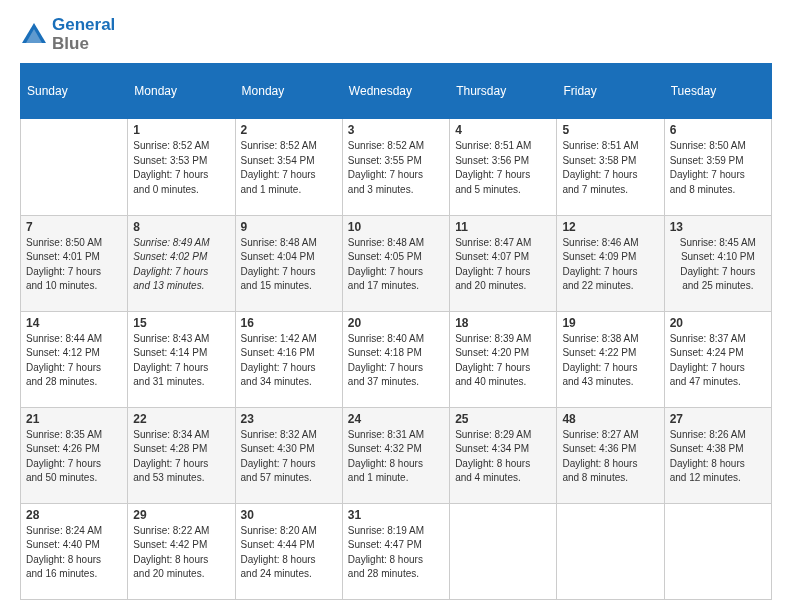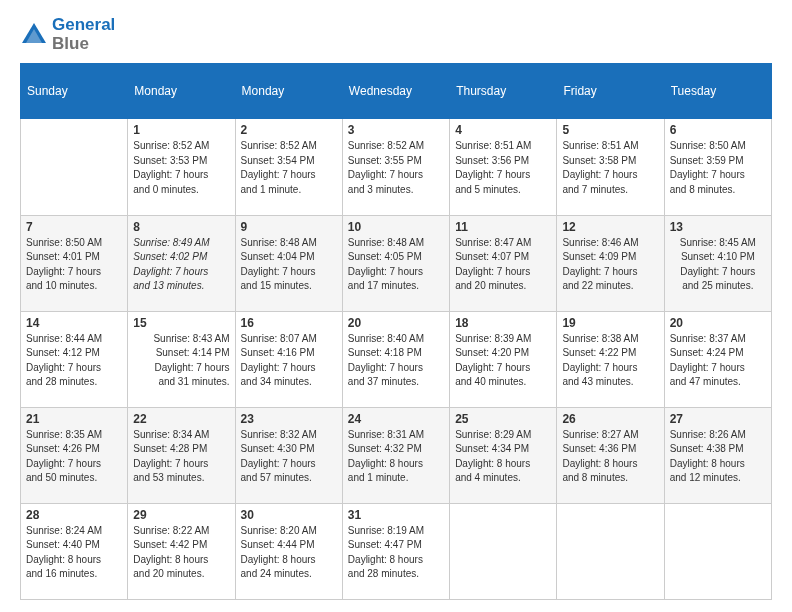--- a/index.html
+++ b/index.html
@@ -221,28 +221,28 @@
         <tr>
           <td>
             <span class="day-number">14</span>
             <div class="day-info" style="white-space: pre-line;">Sunrise: 8:44 AM
 Sunset: 4:12 PM
 Daylight: 7 hours
 and 28 minutes.</div>
           </td>
           <td>
             <span class="day-number">15</span>
-            <div class="day-info" style="white-space: pre-line; text-align: right;">Sunrise: 8:43 AM
+            <div class="day-info" style="white-space: pre-line;">Sunrise: 8:43 AM
 Sunset: 4:14 PM
 Daylight: 7 hours
 and 31 minutes.</div>
           </td>
           <td>
             <span class="day-number">16</span>
-            <div class="day-info" style="white-space: pre-line;">Sunrise: 8:07 AM
+            <div class="day-info" style="white-space: pre-line;">Sunrise: 1:42 AM
 Sunset: 4:16 PM
 Daylight: 7 hours
 and 34 minutes.</div>
           </td>
           <td>
             <span class="day-number">20</span>
             <div class="day-info" style="white-space: pre-line;">Sunrise: 8:40 AM
 Sunset: 4:18 PM
 Daylight: 7 hours
 and 37 minutes.</div>
@@ -299,21 +299,21 @@
 and 1 minute.</div>
           </td>
           <td>
             <span class="day-number">25</span>
             <div class="day-info" style="white-space: pre-line;">Sunrise: 8:29 AM
 Sunset: 4:34 PM
 Daylight: 8 hours
 and 4 minutes.</div>
           </td>
           <td>
-            <span class="day-number">26</span>
+            <span class="day-number">48</span>
             <div class="day-info" style="white-space: pre-line;">Sunrise: 8:27 AM
 Sunset: 4:36 PM
 Daylight: 8 hours
 and 8 minutes.</div>
           </td>
           <td>
             <span class="day-number">27</span>
             <div class="day-info" style="white-space: pre-line;">Sunrise: 8:26 AM
 Sunset: 4:38 PM
 Daylight: 8 hours

